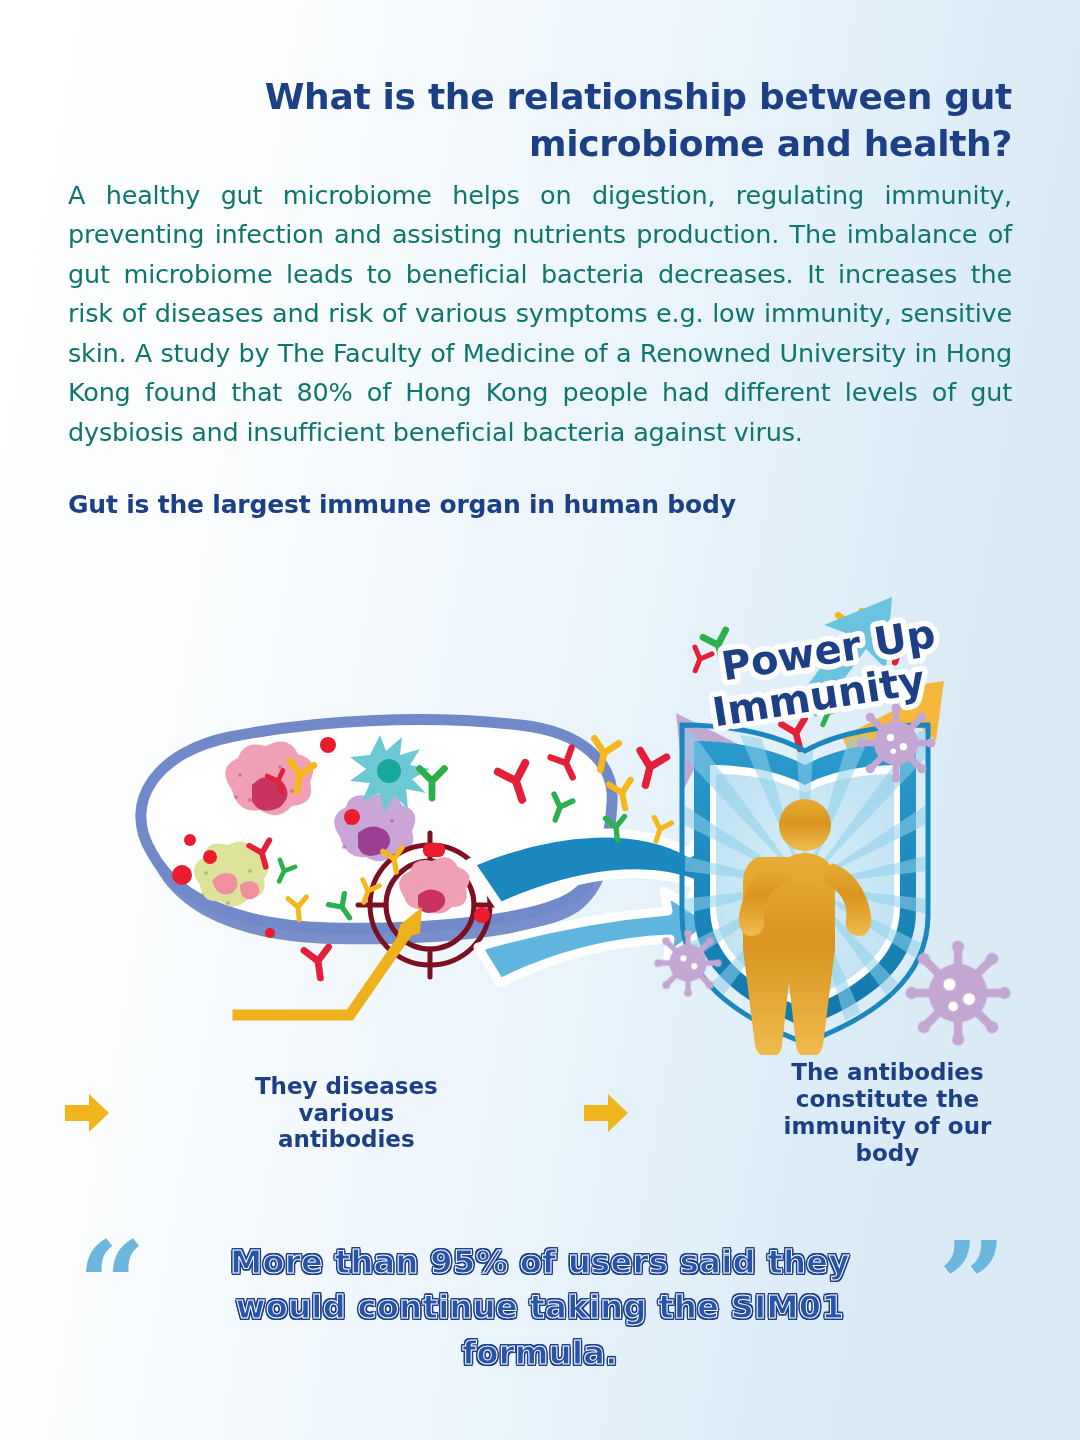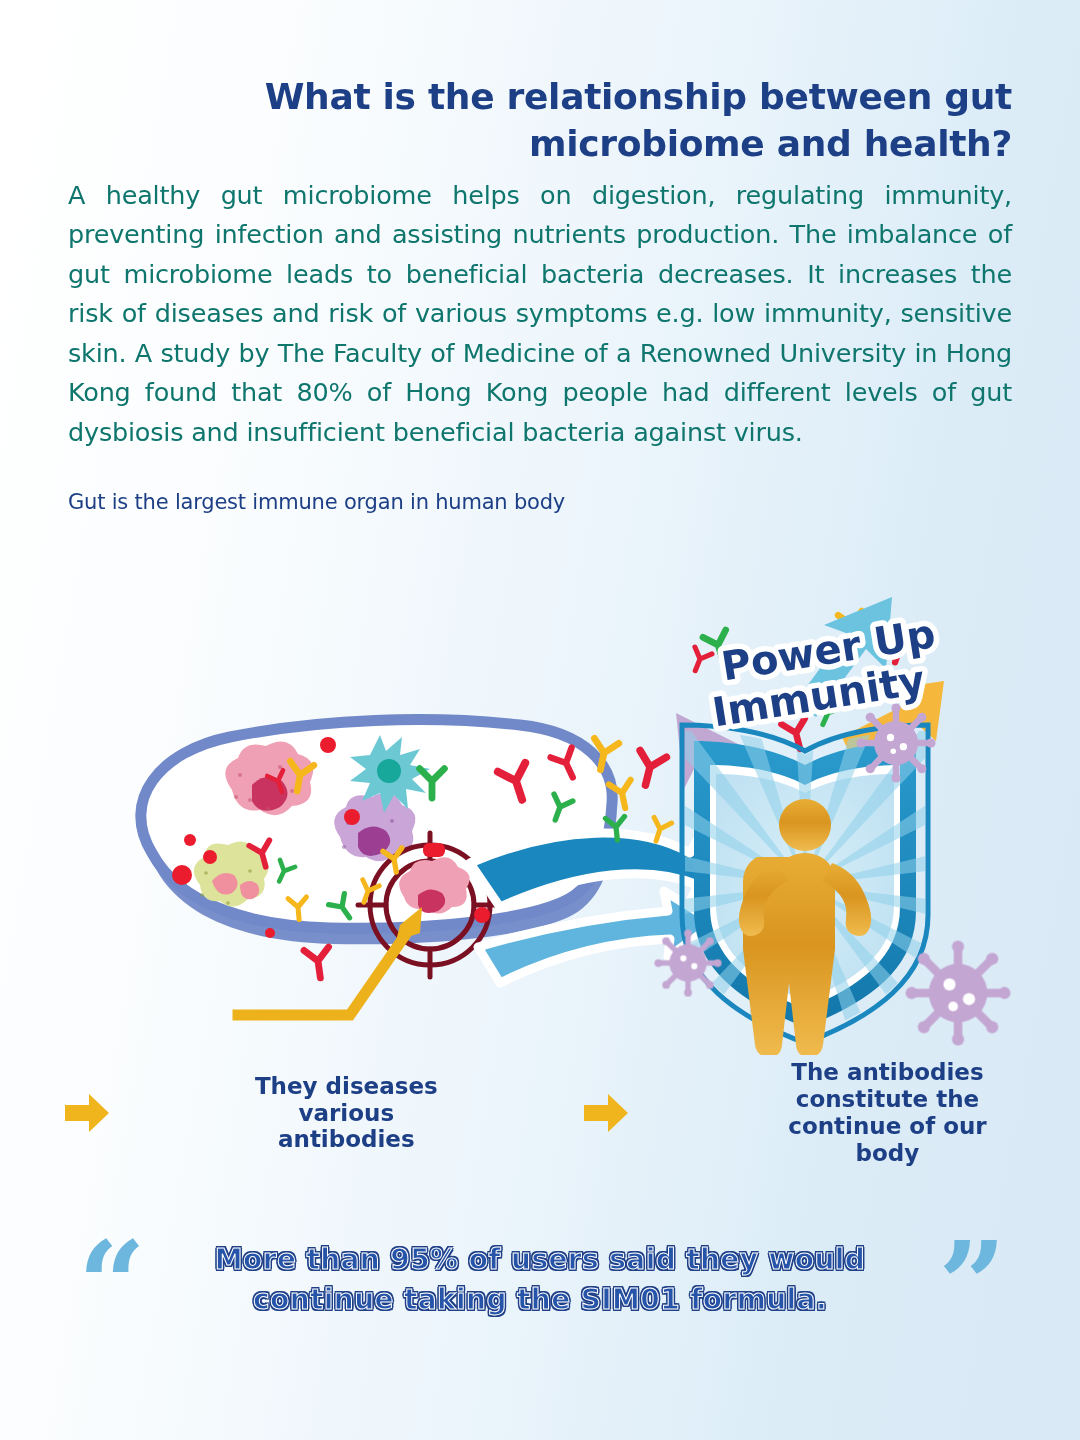--- a/index.html
+++ b/index.html
@@ -34,22 +34,22 @@
     font-size: 25.5px;
     line-height: 1.55;
     color: #0f766e;
     text-align: justify;
     text-justify: inter-word;
     letter-spacing: -0.2px;
   }
   h2.subtitle {
     margin: 38px 0 0 0;
     font-family: "DejaVu Sans", sans-serif;
-    font-size: 21px;
-    font-weight: normal;
+    font-size: 25px;
+    font-weight: bold;
     color: #1d3f86;
     letter-spacing: -0.2px;
   }
 
   
   .illustration {
     position: absolute;
     left: 0; top: 585px;
     width: 1080px; height: 470px;
   }
@@ -95,21 +95,21 @@
   }
   .qmark-open { left: 18px; top: -6px; }
   .qmark-close { right: 14px; top: -6px; }
   .quote-text {
     position: absolute;
     left: 110px; top: 8px;
     width: 740px;
     text-align: center;
     font-family: "DejaVu Sans", sans-serif;
     font-weight: bold;
-    font-size: 28px;
+    font-size: 32px;
     line-height: 1.42;
     color: #2554a8;
     letter-spacing: 0.4px;
     -webkit-text-stroke: 1px #ffffff;
     text-shadow:
       2px 0 0 #1f3f86, -2px 0 0 #1f3f86, 0 2px 0 #1f3f86, 0 -2px 0 #1f3f86,
       1.6px 1.6px 0 #1f3f86, -1.6px 1.6px 0 #1f3f86, 1.6px -1.6px 0 #1f3f86, -1.6px -1.6px 0 #1f3f86;
   }
 </style>
 </head>
@@ -467,21 +467,21 @@
       <svg width="44" height="38" viewBox="0 0 44 38">
         <path d="M0,11 L24,11 L24,0 L44,19 L24,38 L24,27 L0,27 Z" fill="#f0b41c"></path>
       </svg>
     </div>
     <div class="caption cap-2">They diseases various antibodies</div>
     <div class="arrow-sep">
       <svg width="44" height="38" viewBox="0 0 44 38">
         <path d="M0,11 L24,11 L24,0 L44,19 L24,38 L24,27 L0,27 Z" fill="#f0b41c"></path>
       </svg>
     </div>
-    <div class="caption cap-3">The antibodies constitute the continue of our body</div>
+    <div class="caption cap-3">The antibodies constitute the immunity of our body</div>
   </div>
 
   <div class="quote-block">
     <span class="qmark qmark-open">“</span>
     <div class="quote-text">
       <span>More than 95% of users said they would</span>
       <span>continue taking the SIM01 formula.</span>
     </div>
     <span class="qmark qmark-close">”</span>
   </div>

